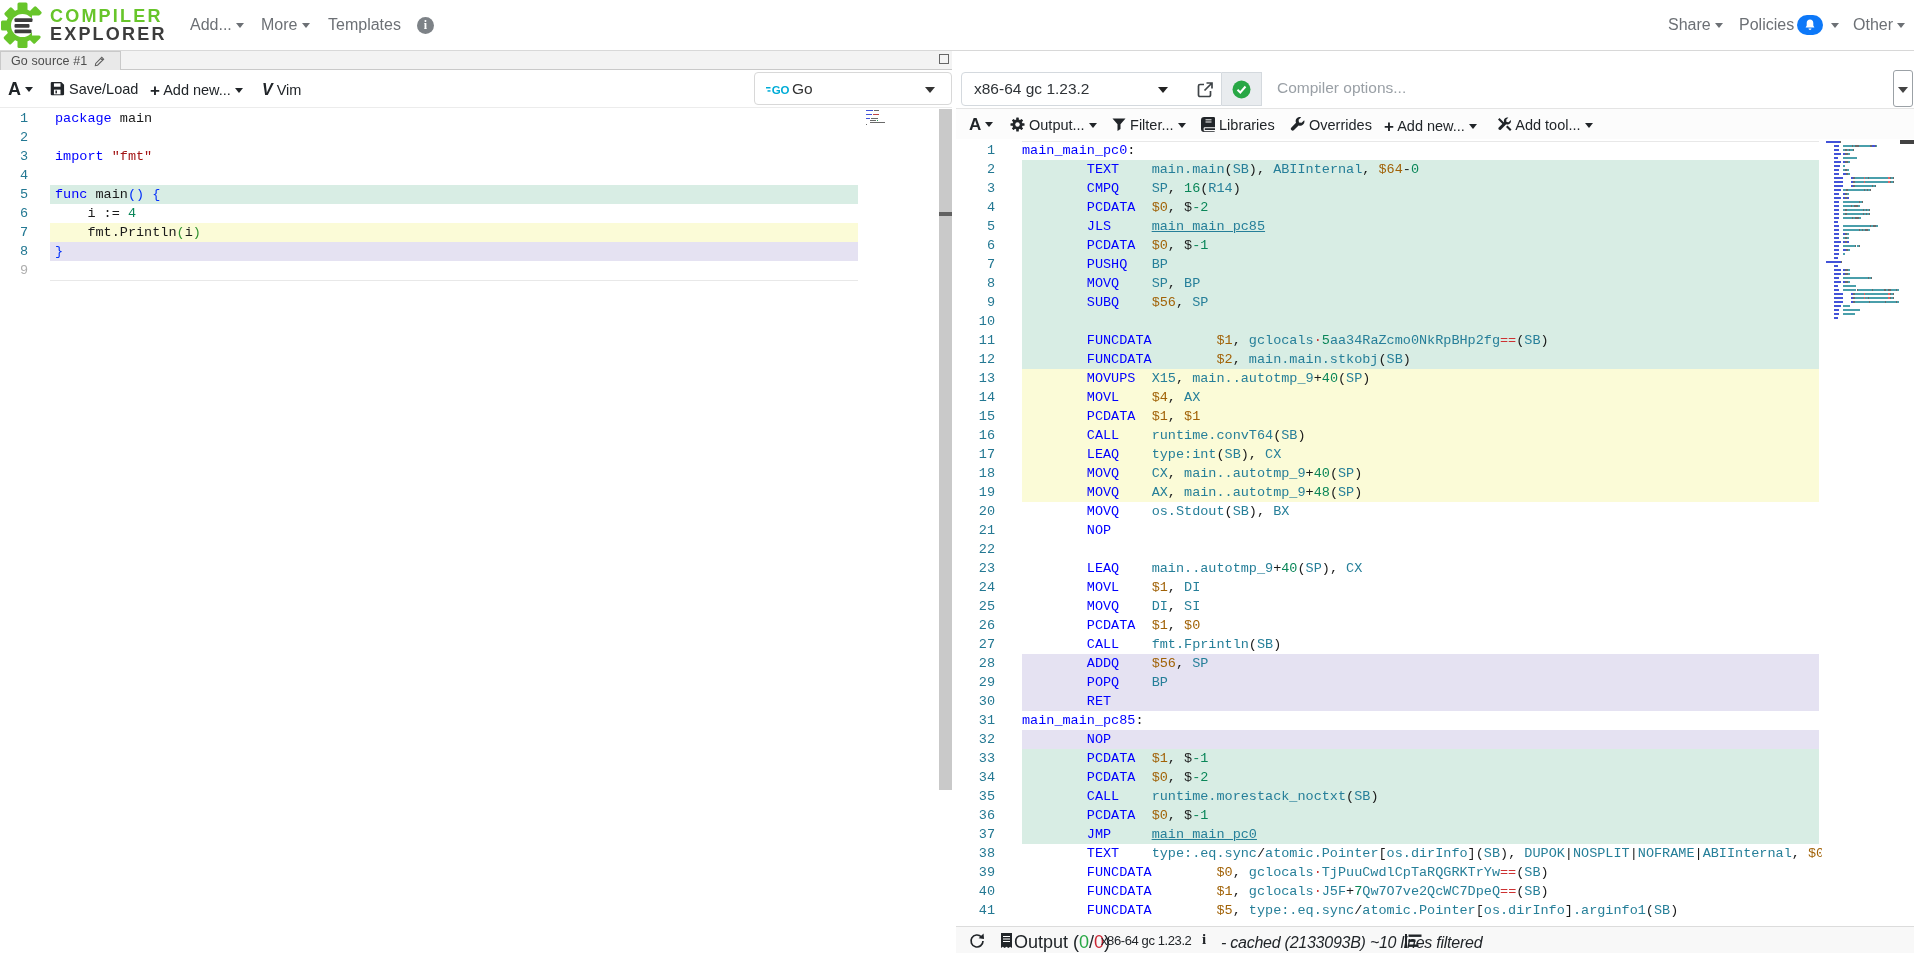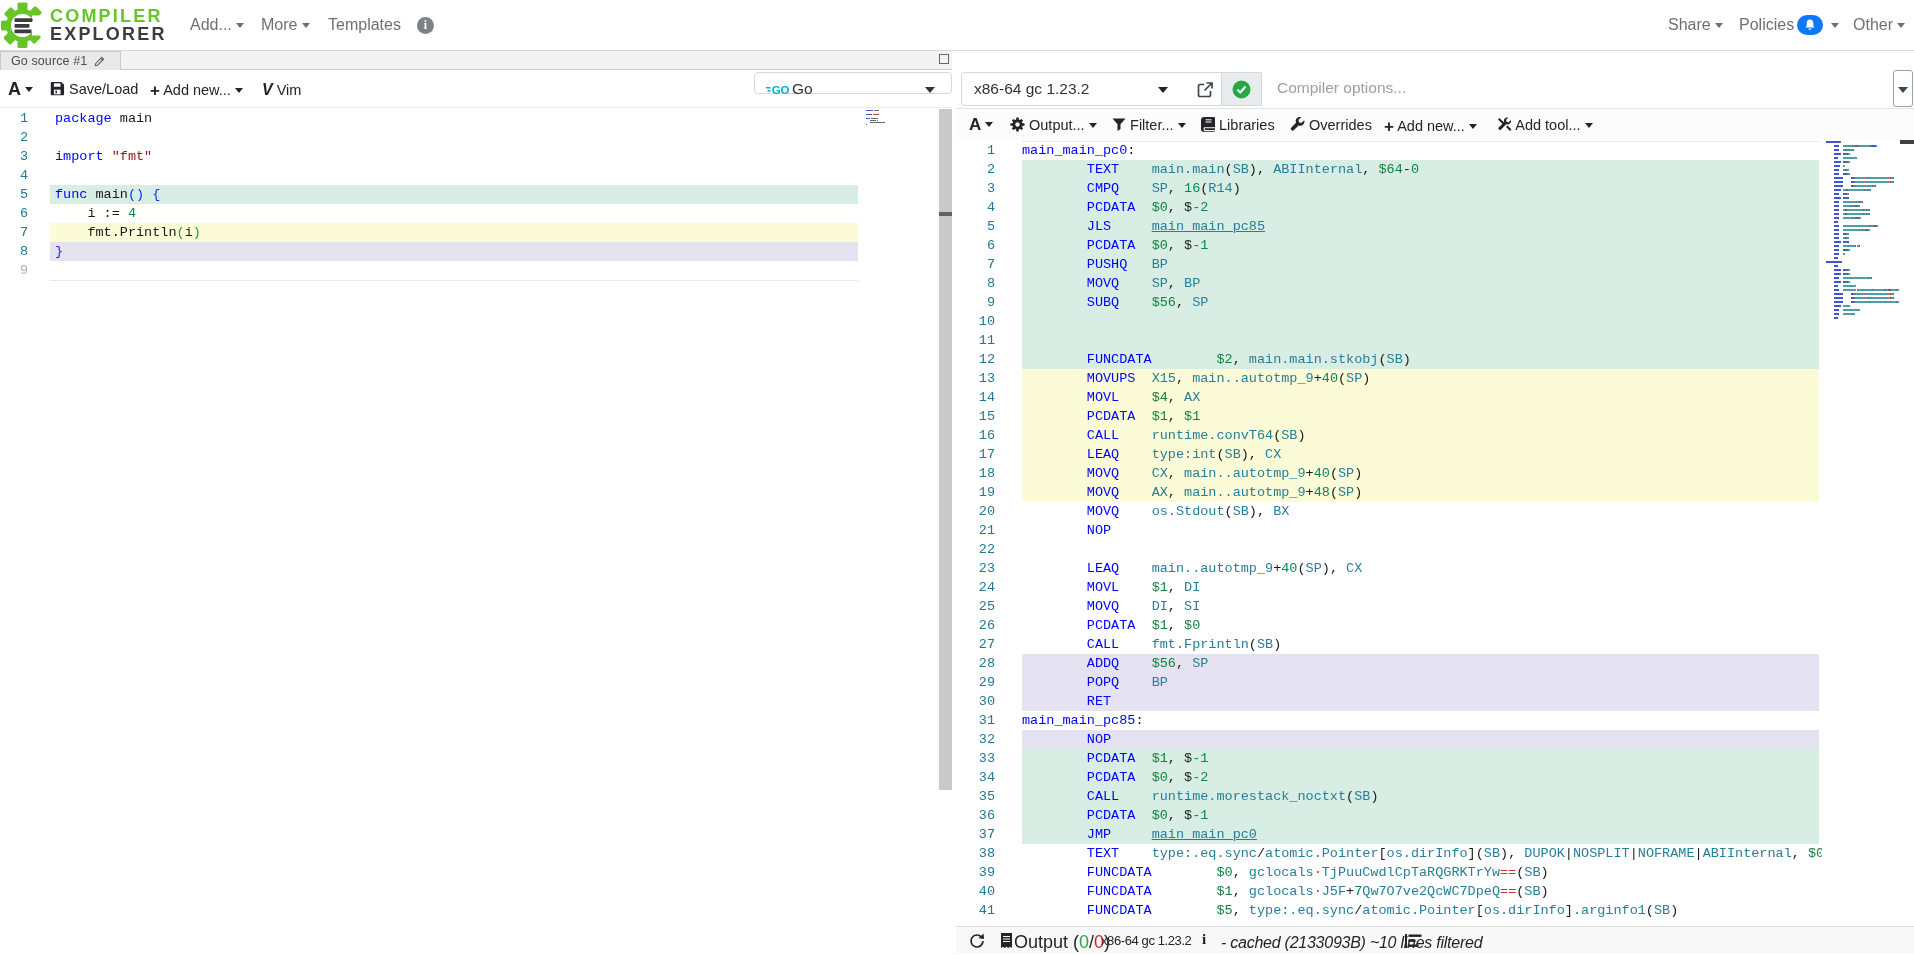--- a/index.html
+++ b/index.html
@@ -15,21 +15,21 @@
 
 .sgut{position:absolute;left:0;width:28px;height:19px;text-align:right;font-family:"Liberation Mono",monospace;font-size:13.5px;line-height:19px;color:#237893}
 .sgut.dim{color:#aeaeae}
 .sln{position:absolute;left:55px;height:19px;font-family:"Liberation Mono",monospace;font-size:13.5px;line-height:19px;white-space:pre}
 .shl{position:absolute;left:50px;width:808px;height:19px}
 .agut{position:absolute;left:0;width:39px;height:19px;text-align:right;font-family:"Liberation Mono",monospace;font-size:13.5px;line-height:19px;color:#237893}
 .aln{position:absolute;left:66px;height:19px;font-family:"Liberation Mono",monospace;font-size:13.5px;line-height:19px;white-space:pre}
 .ahl{position:absolute;left:66px;width:797px;height:19px}
 .ahl.cur{background:transparent;border-top:1px solid #e8e8e8;border-bottom:1px solid #e8e8e8;height:20px}
 i{font-style:normal}
-.k{color:#0000ff} .t{color:#267f99} .n{color:#098658} .v{color:#15803d}
+.k{color:#0000ff} .t{color:#267f99} .n{color:#098658} .v{color:#a16207}
 .r{color:#cd3131} .d{color:#1b1b1b} .s{color:#a31515}
 .b1{color:#0431fa} .b2{color:#319331}
 .l{color:#267f99;text-decoration:underline}
 .mb{position:absolute;height:1.6px}
 .icon{display:inline-block;vertical-align:-2px}
 </style></head><body>
 <div id="page">
 
 <div id="nav">
  <svg class="abs" style="left:1px;top:1px" width="44" height="49" viewBox="0 0 44 49">
@@ -85,21 +85,21 @@
  <div class="abs" style="left:0;top:19px;width:952px;height:38px;background:#fff;border-bottom:1px solid #ececec">
   <div class="toolbtn" style="left:8px;top:9px;font-size:18px;font-weight:700">A <span class="caret" style="vertical-align:3px"></span></div>
   <div class="toolbtn" style="left:50px;top:11px"><svg class="icon" width="15" height="15" viewBox="0 0 16 16">
             <path fill="#212529" d="M2 1 h10 L15 4 V14 a1.2 1.2 0 0 1 -1.2 1.2 H2 a1.2 1.2 0 0 1 -1.2 -1.2 V2.2 A1.2 1.2 0 0 1 2 1 z"></path>
             <rect x="4.2" y="2.5" width="7" height="3.6" fill="#fff"></rect>
             <rect x="4.2" y="9.2" width="7" height="5" fill="#fff"></rect>
             <rect x="5.8" y="10.2" width="1.6" height="3" fill="#212529"></rect>
           </svg> Save/Load</div>
   <div class="toolbtn" style="left:150px;top:11px"><span style="font-size:17px;font-weight:600;vertical-align:-1px">+</span> Add new... <span class="caret"></span></div>
   <div class="toolbtn" style="left:262px;top:11px"><b style="font-style:italic;font-size:16px">V</b> Vim</div>
-  <div class="abs" style="left:754px;top:2px;width:198px;height:22px;border:1px solid #d8d8d8;border-radius:4px;background:#fff">
+  <div class="abs" style="left:754px;top:2px;width:198px;height:33px;border:1px solid #d8d8d8;border-radius:4px;background:#fff">
    <svg class="abs" style="left:11px;top:9px" width="25" height="16" viewBox="0 0 25 16">
             <rect x="0" y="5" width="4.5" height="1.5" fill="#00acd7"></rect>
             <rect x="1.5" y="8.2" width="3" height="1.5" fill="#00acd7"></rect>
             <text x="5.8" y="12" font-family="Liberation Sans" font-weight="700" font-size="11.5" fill="#00acd7" letter-spacing="-0.3">GO</text>
           </svg>
    <span class="abs" style="left:37px;top:7px;font-size:15.5px;color:#333">Go</span>
    <span class="caret abs" style="left:170px;top:14px;color:#333;border-left-width:5px;border-right-width:5px;border-top-width:6px"></span>
   </div>
  </div>
  <div class="abs" style="left:0;top:57px;width:952px;height:845px;background:#fff;overflow:hidden">
@@ -222,20 +222,21 @@
           <div class="ahl" style="top:134.5px;background:#d8ede4"></div>
           <div class="agut" style="top:134.5px">8</div>
           <div class="aln" style="top:134.5px"><i class="d">        </i><i class="k">MOVQ</i><i class="d">    </i><i class="t">SP</i><i class="d">, </i><i class="t">BP</i></div>
           <div class="ahl" style="top:153.5px;background:#d8ede4"></div>
           <div class="agut" style="top:153.5px">9</div>
           <div class="aln" style="top:153.5px"><i class="d">        </i><i class="k">SUBQ</i><i class="d">    </i><i class="v">$56</i><i class="d">, </i><i class="t">SP</i></div>
           <div class="ahl" style="top:172.5px;background:#d8ede4"></div>
           <div class="agut" style="top:172.5px">10</div>
           <div class="ahl" style="top:191.5px;background:#d8ede4"></div>
           <div class="agut" style="top:191.5px">11</div>
+          <div class="aln" style="top:191.5px"><i class="d">        </i><i class="k">FUNCDATA</i><i class="d">        </i><i class="v">$1</i><i class="d">, </i><i class="t">gclocals</i><i class="r">·</i><i class="n">5</i><i class="t">aa34RaZcmo0NkRpBHp2fg</i><i class="r">==</i><i class="d">(</i><i class="t">SB</i><i class="d">)</i></div>
           <div class="ahl" style="top:210.5px;background:#d8ede4"></div>
           <div class="agut" style="top:210.5px">12</div>
           <div class="aln" style="top:210.5px"><i class="d">        </i><i class="k">FUNCDATA</i><i class="d">        </i><i class="v">$2</i><i class="d">, </i><i class="t">main.main.stkobj</i><i class="d">(</i><i class="t">SB</i><i class="d">)</i></div>
           <div class="ahl" style="top:229.5px;background:#fbfbd7"></div>
           <div class="agut" style="top:229.5px">13</div>
           <div class="aln" style="top:229.5px"><i class="d">        </i><i class="k">MOVUPS</i><i class="d">  </i><i class="t">X15</i><i class="d">, </i><i class="t">main..autotmp_9</i><i class="d">+</i><i class="n">40</i><i class="d">(</i><i class="t">SP</i><i class="d">)</i></div>
           <div class="ahl" style="top:248.5px;background:#fbfbd7"></div>
           <div class="agut" style="top:248.5px">14</div>
           <div class="aln" style="top:248.5px"><i class="d">        </i><i class="k">MOVL</i><i class="d">    </i><i class="v">$4</i><i class="d">, </i><i class="t">AX</i></div>
           <div class="ahl" style="top:267.5px;background:#fbfbd7"></div>

